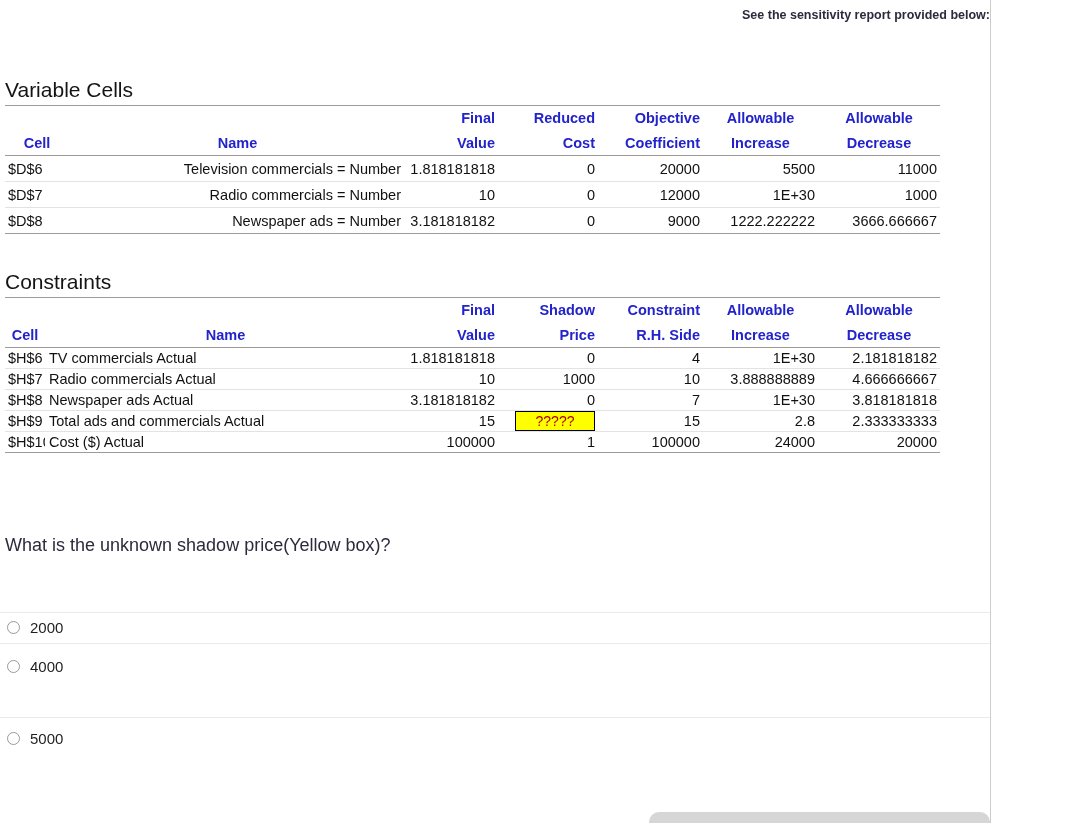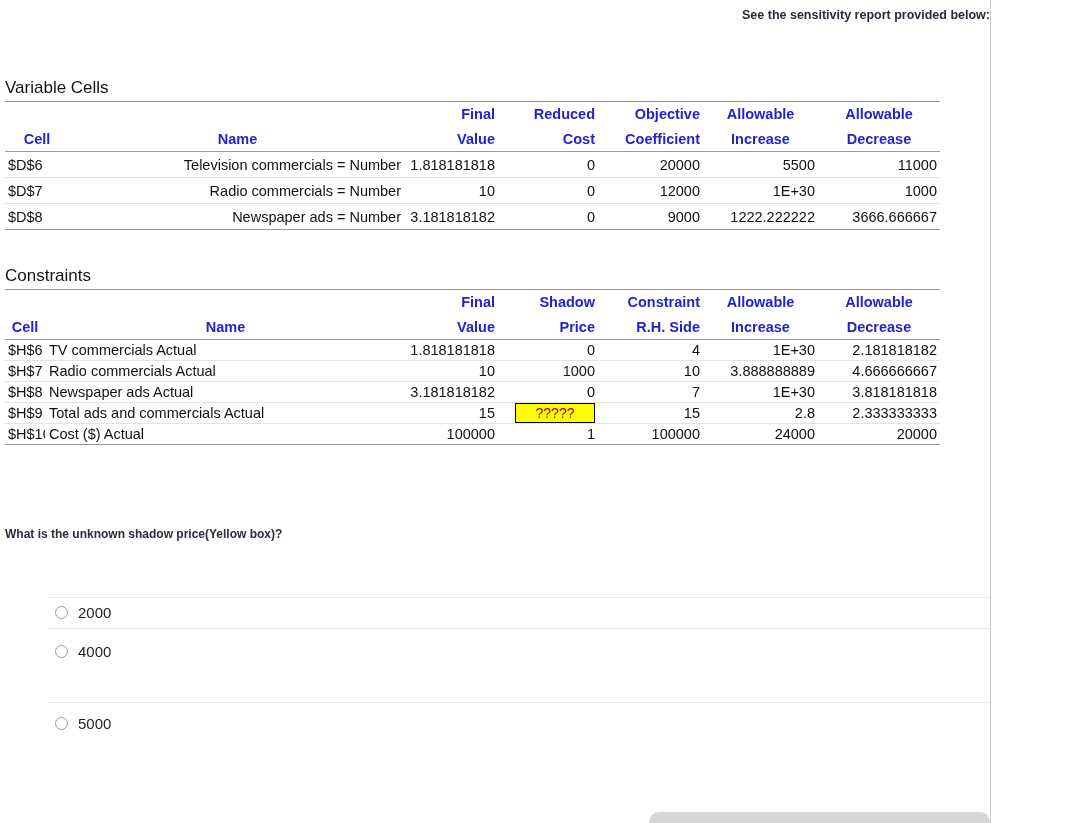--- a/index.html
+++ b/index.html
@@ -3,26 +3,26 @@
 <meta charset="utf-8">
 <style>
   * { margin:0; padding:0; box-sizing:border-box; }
   html,body {
     width:1065px; height:823px; background:#ffffff; overflow:hidden;
     font-family:"Liberation Sans", sans-serif; color:#1a1a1a; position:relative;
   }
   .content { position:absolute; left:0; top:0; width:990px; height:823px; }
 
   .intro { margin:8px 0 0 5px; font-size:12.5px; font-weight:bold; color:#2b2b3d;text-align:right; }
-  .question { margin:82px 0 0 5px; font-size:12px; font-weight:bold; color:#2b2b3d; }
+  .question { margin:82px 0 0 5px; font-size:18px; font-weight:normal; color:#2b2b3d; }
 
   .sect { margin-left:5px; }
   .var-sect { margin-top:56px; }
   .con-sect { margin-top:36px; }
-  .section-title { font-size:17px; color:#141414; margin-bottom:3px; }
+  .section-title { font-size:21px; color:#141414; margin-bottom:3px; }
 
   table.report-table { border-collapse:collapse; table-layout:fixed; width:935px; }
   .report-table th, .report-table td {
     font-size:14.5px; vertical-align:middle; white-space:nowrap; overflow:hidden;
   }
   .report-table thead th {
     color:var(--hdr,#2323cb); font-weight:bold; height:25px;
   }
   .report-table thead tr:first-child th { border-top:1px solid #9b9b9b; }
   .report-table thead tr:last-child  th { border-bottom:1px solid #9b9b9b; }
@@ -41,21 +41,21 @@
   td.hl { padding:0; }
   .yellow-box {
     display:block; width:80px; height:20px; line-height:18px;
     margin-left:auto; margin-right:0; text-align:center;
     background:var(--hl-fill,#ffff00);
     border:1px solid var(--hl-border,#000);
     color:var(--hl-text,#b00000);
     font-size:14px;
   }
 
-  .options { margin-top:56px; width:990px;padding-left:48px; }
+  .options { margin-top:56px; width:990px; }
   .option-row {
     display:flex; align-items:flex-start;
     border-top:1px solid #eaeaea; padding-left:7px; cursor:pointer;
   }
   .opt-0 { height:31px; padding-top:7px; }
   .opt-1 { height:63px; padding-top:7px; }
   .opt-2 { height:74px; padding-top:15px; }
   .opt-3 { height:67px; padding-top:13px; }
   .radio {
     width:13px; height:13px; border-radius:50%;

